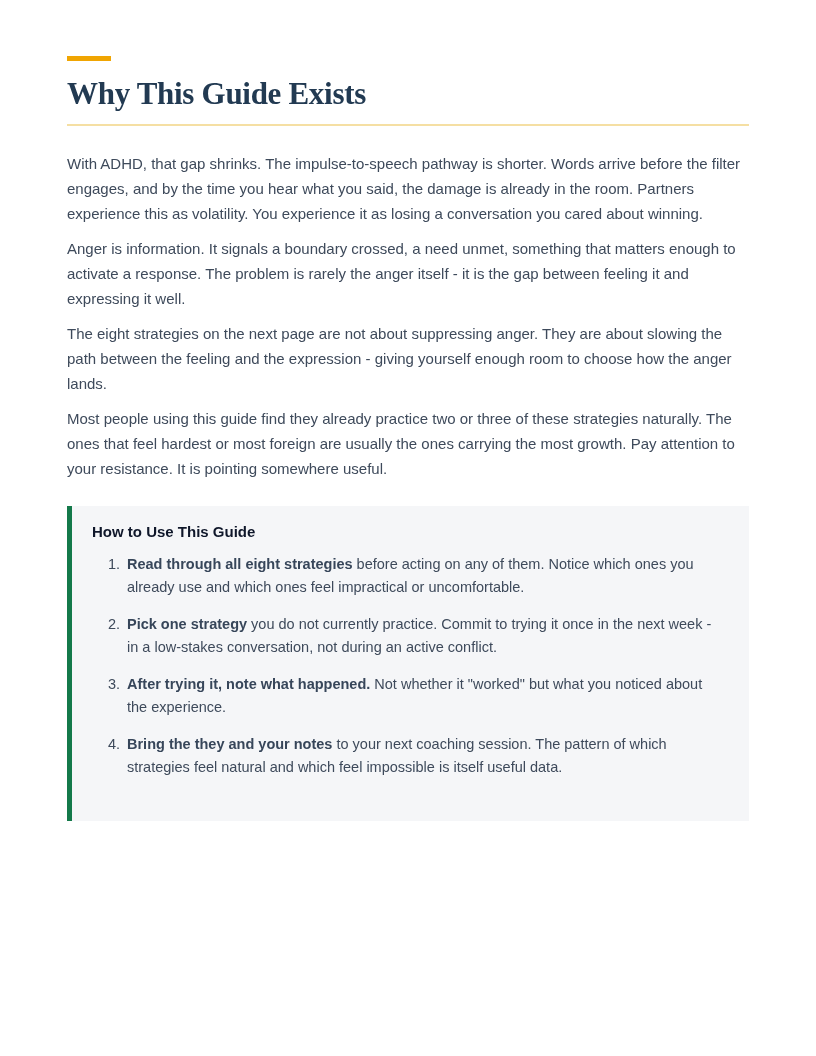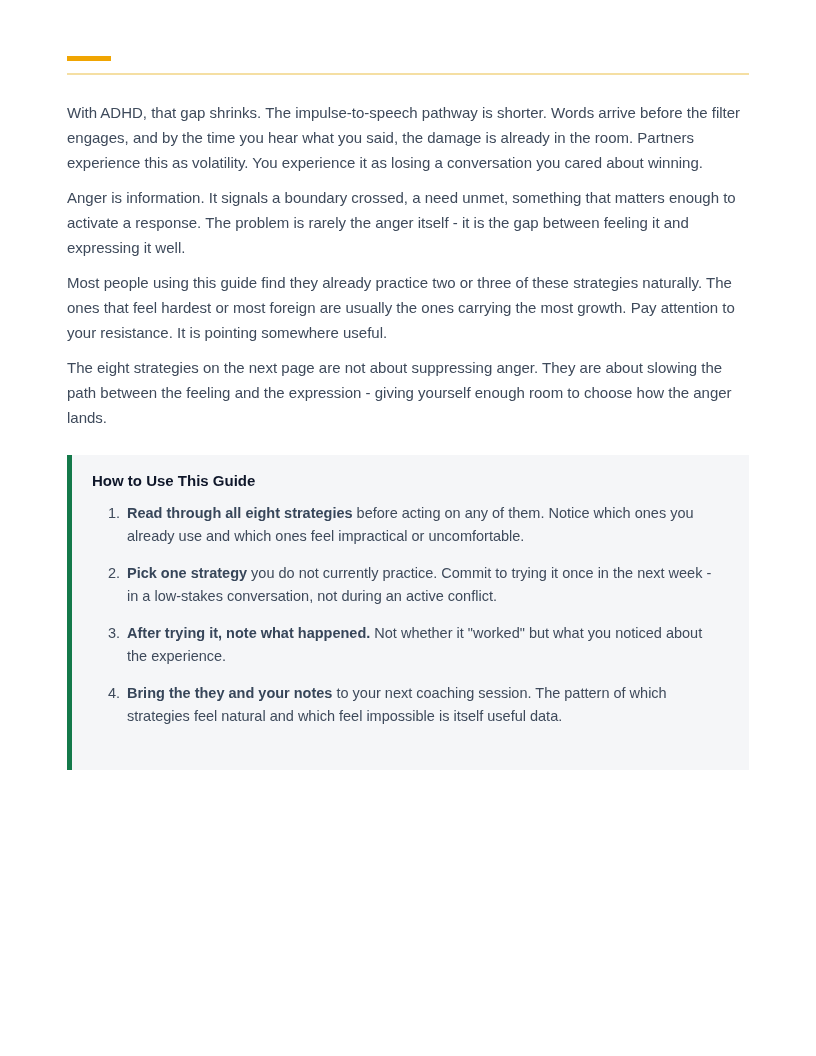--- a/index.html
+++ b/index.html
@@ -68,28 +68,29 @@
   ol.callout-list li:last-child { margin-bottom: 0; }
   .bold-lead { font-weight: 700; color: #37465A; }
 </style>
 </head>
 <body>
 
 <div class="page">
 
   <div class="accent-bar"></div>
 
+  <h1 class="page-title">Why This Guide Exists</h1>
 
   <hr class="title-rule">
 
   <div class="body-copy">
     <p class="para">With ADHD, that gap shrinks. The impulse-to-speech pathway is shorter. Words arrive before the filter engages, and by the time you hear what you said, the damage is already in the room. Partners experience this as volatility. You experience it as losing a conversation you cared about winning.</p>
     <p class="para">Anger is information. It signals a boundary crossed, a need unmet, something that matters enough to activate a response. The problem is rarely the anger itself - it is the gap between feeling it and expressing it well.</p>
+    <p class="para">The eight strategies on the next page are not about suppressing anger. They are about slowing the path between the feeling and the expression - giving yourself enough room to choose how the anger lands.</p>
     <p class="para">Most people using this guide find they already practice two or three of these strategies naturally. The ones that feel hardest or most foreign are usually the ones carrying the most growth. Pay attention to your resistance. It is pointing somewhere useful.</p>
-    <p class="para">The eight strategies on the next page are not about suppressing anger. They are about slowing the path between the feeling and the expression - giving yourself enough room to choose how the anger lands.</p>
   </div>
 
   <div class="callout">
     <p class="callout-title">How to Use This Guide</p>
     <ol class="callout-list">
       <li>
         <span class="bold-lead">Read through all eight strategies</span><span> before acting on any of them. Notice which ones you already use and which ones feel impractical or uncomfortable.</span>
       </li>
       <li>
         <span class="bold-lead">Pick one strategy</span><span> you do not currently practice. Commit to trying it once in the next week - in a low-stakes conversation, not during an active conflict.</span>

